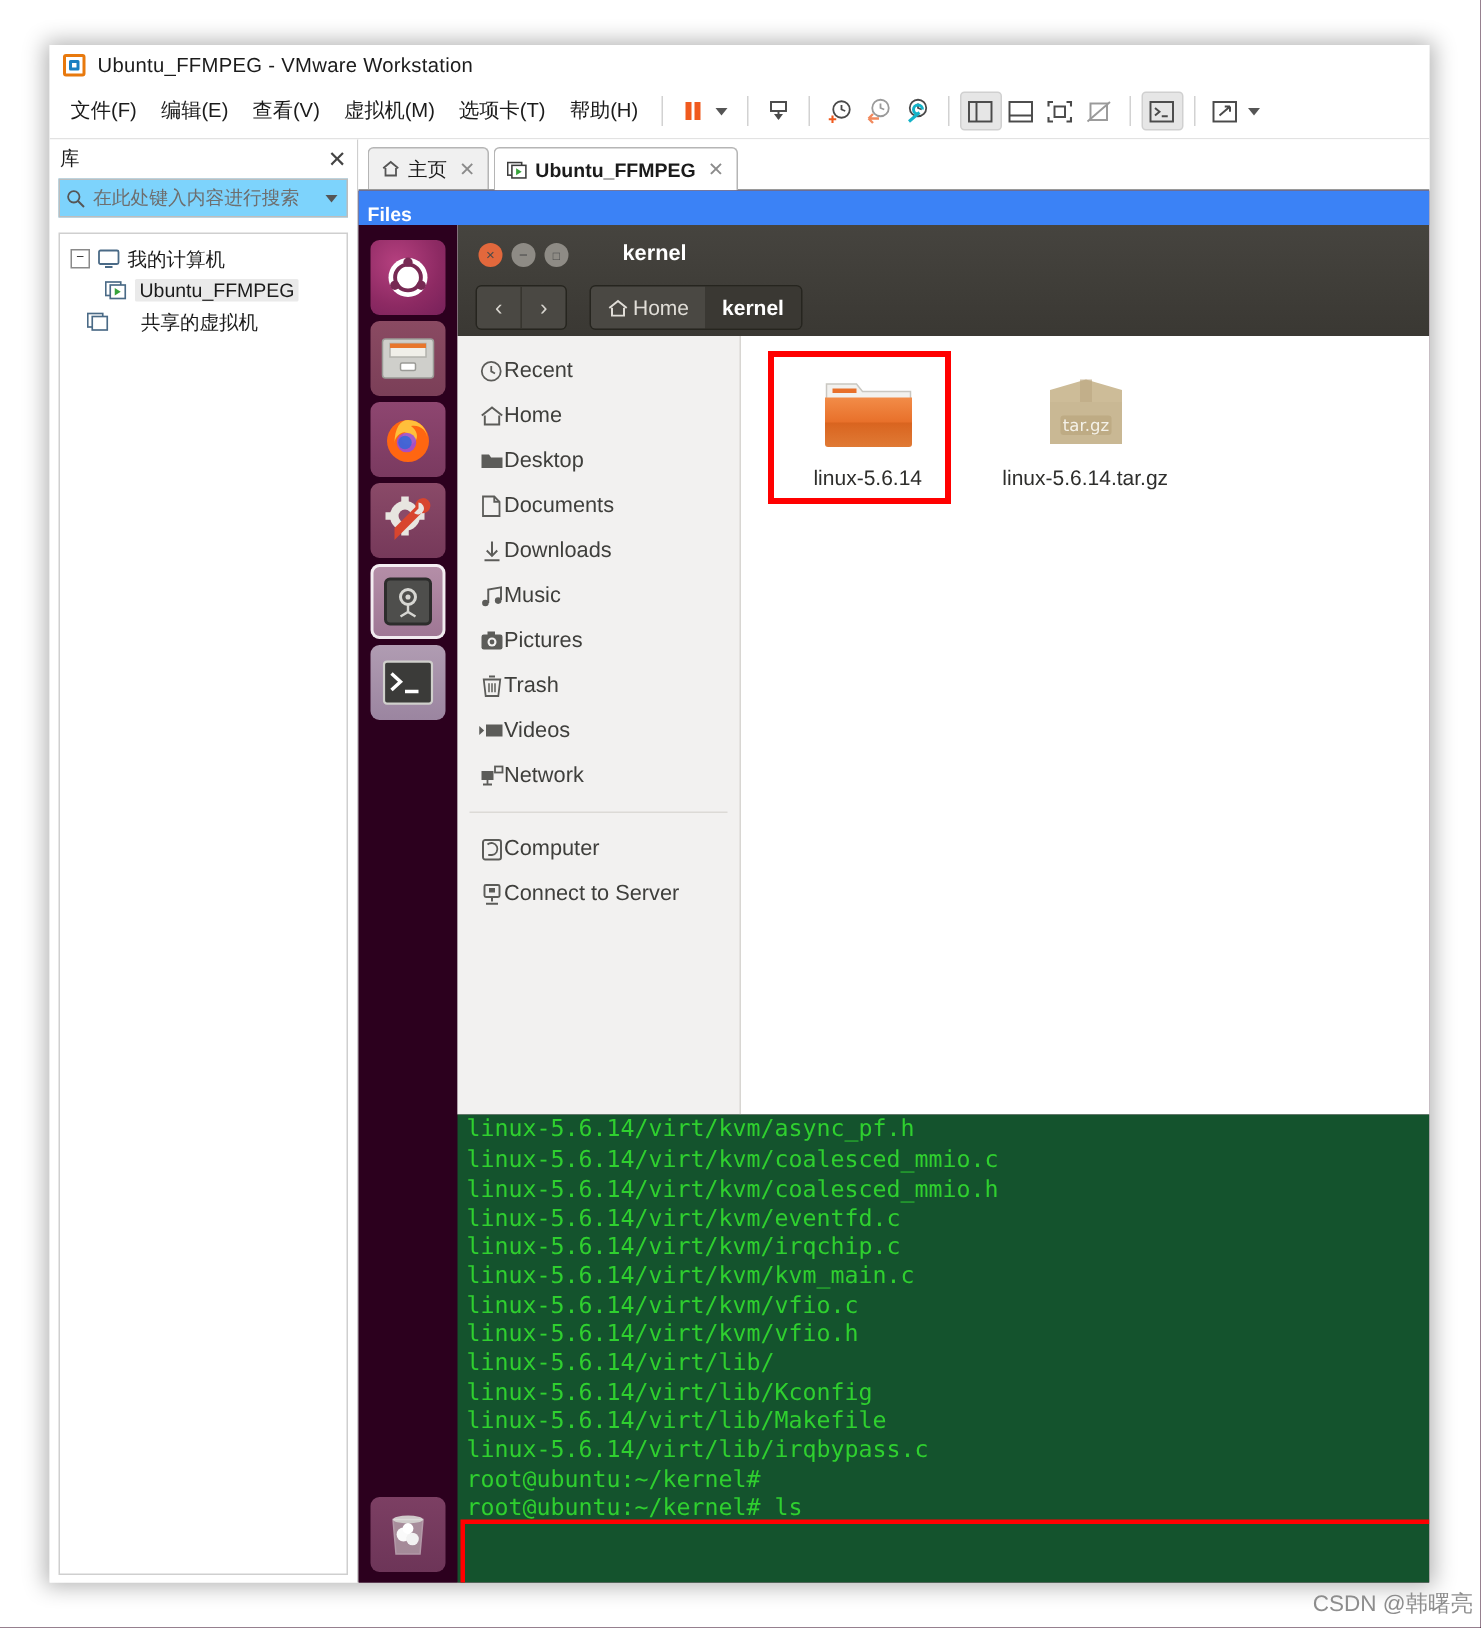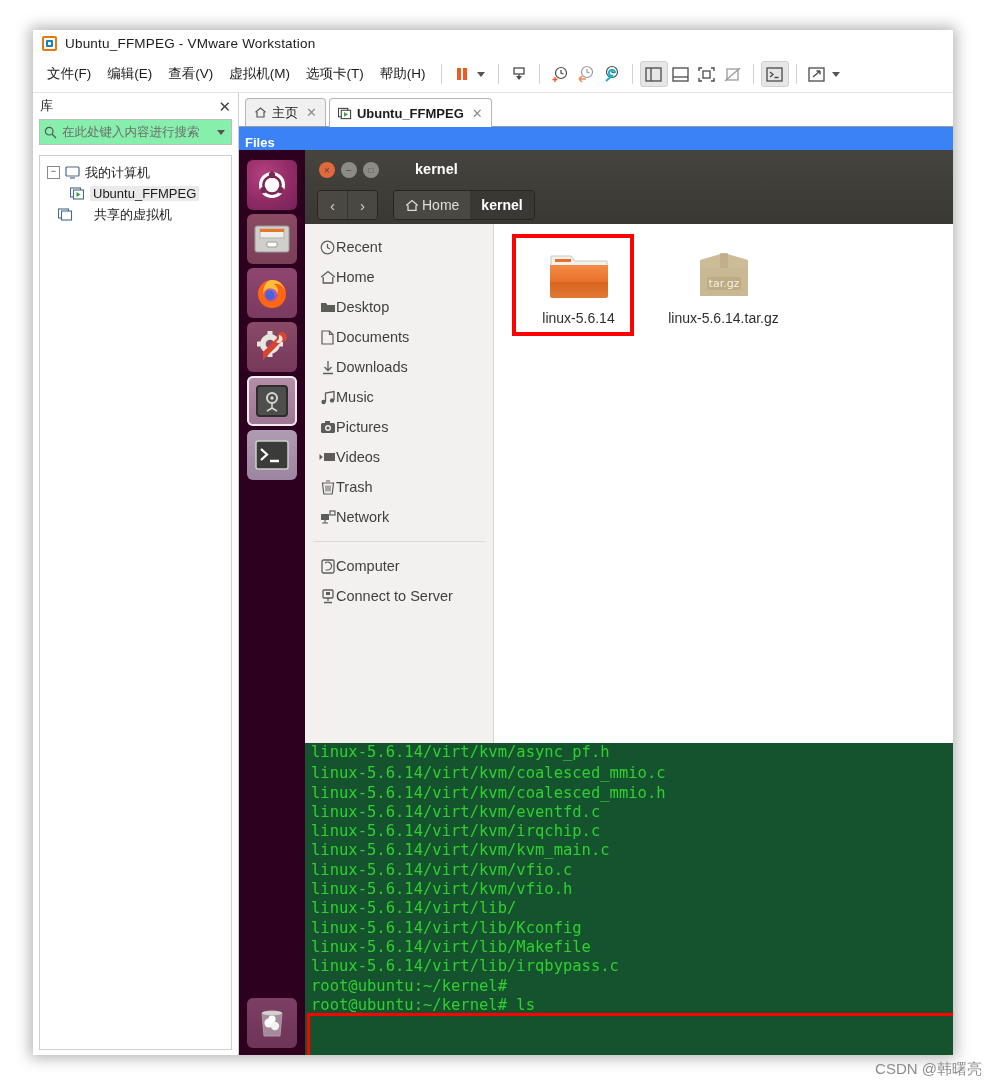--- a/index.html
+++ b/index.html
@@ -35,21 +35,21 @@
   .tb-btn.on{background:#e6e6e6;border:1px solid #d0d0d0;}
   .caret{width:0;height:0;border-left:4px solid transparent;border-right:4px solid transparent;
          border-top:5px solid #555;margin:0 6px 0 2px;flex:none;}
 
   
   #wsbody{display:flex;height:calc(100% - 62px);}
   #libpane{width:205px;background:#ffffff;border-right:1px solid #cfcfcf;display:flex;flex-direction:column;}
   #libhead{height:26px;display:flex;align-items:center;justify-content:space-between;padding:0 7px;}
   #libhead .t{font-size:13px;color:#1b1b1b;}
   #libhead .x{font-size:15px;color:#444;line-height:1;cursor:default;}
-  #libsearch{height:24px;margin:0 6px;border:1px solid #bdbdbd;background:#86efac;
+  #libsearch{height:24px;margin:0 6px;border:1px solid #bdbdbd;background:#7dd3fc;
              display:flex;align-items:center;padding:0 4px;gap:5px;}
   #libsearch .ph{font-size:12.5px;color:#6e6e6e;flex:1;white-space:nowrap;overflow:hidden;}
   #libtree{flex:1;margin:10px 6px 6px 6px;border:1px solid #cfcfcf;padding:6px 4px;}
   .trow{display:flex;align-items:center;gap:5px;height:21px;font-size:13px;color:#1b1b1b;white-space:nowrap;}
   .trow.l1{padding-left:3px;}
   .trow.l2{padding-left:26px;}
   .trow.l3{padding-left:14px;gap:21px;}
   .tsel{background:#eaeaea;padding:0 3px;border-radius:1px;}
   .expander{width:11px;height:11px;border:1px solid #8a8a8a;background:#fff;
             font-size:9px;line-height:9px;text-align:center;color:#333;flex:none;}
@@ -447,35 +447,35 @@
                       <rect x="1" y="3" width="14" height="10" rx="1.5" fill="#5c5c59"></rect>
                       <rect x="5" y="1" width="5" height="2.4" fill="#5c5c59"></rect>
                       <circle cx="8" cy="8" r="3" fill="#f2f1f0"></circle>
                       <circle cx="8" cy="8" r="1.6" fill="#5c5c59"></circle>
                     </svg>
                 </span>
                 <span>Pictures</span>
               </div>
               <div class="place">
                 <span class="ico">
+                  <svg width="14" height="15" viewBox="0 0 14 15">
+                      <path d="M1.5 3 L12.5 3 L11.2 14 L2.8 14 Z M5 1 L9 1" fill="none" stroke="#5c5c59" stroke-width="1.2"></path>
+                      <path d="M5 5.5 L5 11.5 M7 5.5 L7 11.5 M9 5.5 L9 11.5" stroke="#5c5c59" stroke-width="1"></path>
+                    </svg>
+                </span>
+                <span>Trash</span>
+              </div>
+              <div class="place">
+                <span class="ico">
                   <svg width="17" height="12" viewBox="0 0 17 12">
                       <rect x="5" y="2" width="11" height="8" fill="#5c5c59"></rect>
                       <path d="M0.5 3 L3.8 6 L0.5 9 Z" fill="#5c5c59"></path>
                     </svg>
                 </span>
                 <span>Videos</span>
-              </div>
-              <div class="place">
-                <span class="ico">
-                  <svg width="14" height="15" viewBox="0 0 14 15">
-                      <path d="M1.5 3 L12.5 3 L11.2 14 L2.8 14 Z M5 1 L9 1" fill="none" stroke="#5c5c59" stroke-width="1.2"></path>
-                      <path d="M5 5.5 L5 11.5 M7 5.5 L7 11.5 M9 5.5 L9 11.5" stroke="#5c5c59" stroke-width="1"></path>
-                    </svg>
-                </span>
-                <span>Trash</span>
               </div>
               <div class="place">
                 <span class="ico">
                   <svg width="16" height="15" viewBox="0 0 16 15">
                       <rect x="1" y="4" width="8" height="6" fill="#5c5c59"></rect>
                       <rect x="10" y="1" width="5" height="4" fill="none" stroke="#5c5c59" stroke-width="1.2"></rect>
                       <path d="M5 10 L5 13 M2 13 L8 13" stroke="#5c5c59" stroke-width="1.2"></path>
                     </svg>
                 </span>
                 <span>Network</span>

